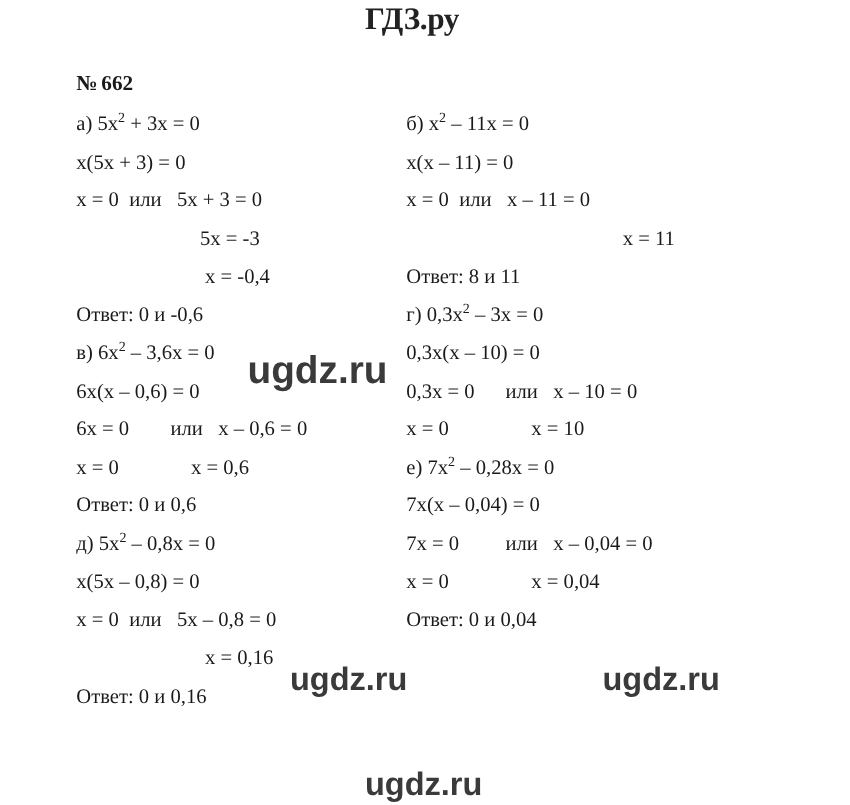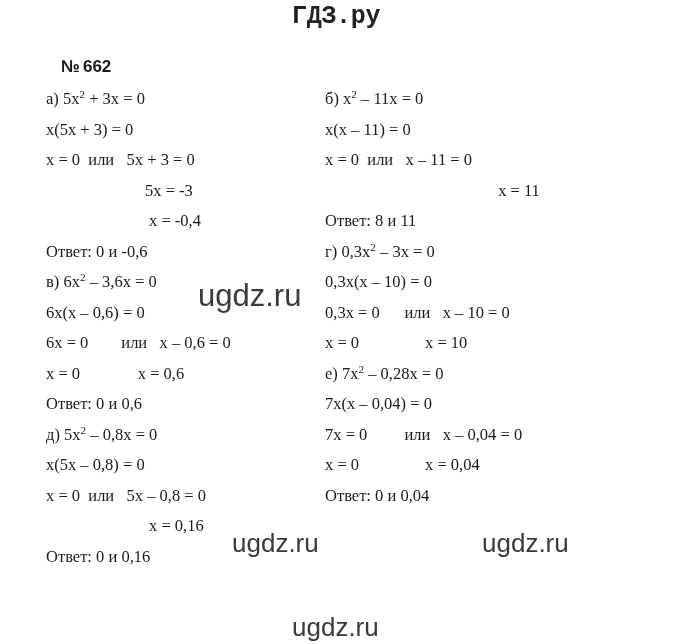--- a/index.html
+++ b/index.html
@@ -17,58 +17,58 @@
   }
   .page {
     position: relative;
     width: 680px;
     height: 644px;
   }
   .site-logo {
     position: absolute;
     left: 292px;
     top: 2px;
-    font-family: Liberation Mono, monospace;
+    font-family: Liberation Serif, serif;
     font-size: 25px;
     font-weight: bold;
     color: #222222;
     letter-spacing: -0.3px;
   }
   .watermark {
     position: absolute;
     font-family: "Liberation Sans", sans-serif;
-    font-weight: normal;
+    font-weight: bold;
     color: #3a3a3a;
     white-space: nowrap;
     pointer-events: none;
   }
   .wm-1 { left: 198px; top: 278px; font-size: 31px; }
   .wm-2 { left: 232px; top: 528px; font-size: 26px; }
   .wm-3 { left: 482px; top: 528px; font-size: 26px; }
   .wm-4 { left: 292px; top: 612px; font-size: 26px; }
 
   .task-number {
     position: absolute;
     left: 61px;
     top: 57px;
     font-size: 17px;
     font-weight: bold;
-    font-family: Liberation Sans, sans-serif;
+    font-family: Liberation Serif, serif;
   }
   .task-number .num-sign {
     font-weight: bold;
     margin-right: 3px;
   }
 
   .col {
     position: absolute;
     font-size: 16.5px;
     line-height: 30.5px;
   }
-  .col-left { left: 46px; top: 84px; width: 280px; }
+  .col-left { left: 61px; top: 84px; width: 280px; }
   .col-right { left: 325px; top: 84px; width: 300px; }
 
   .line {
     white-space: pre;
     height: 30.5px;
   }
   .ind-0 { padding-left: 0px; }
   .ind-1 { padding-left: 99px; }
   .ind-2 { padding-left: 103px; }
   .ind-3 { padding-left: 88px; text-align: center; }

